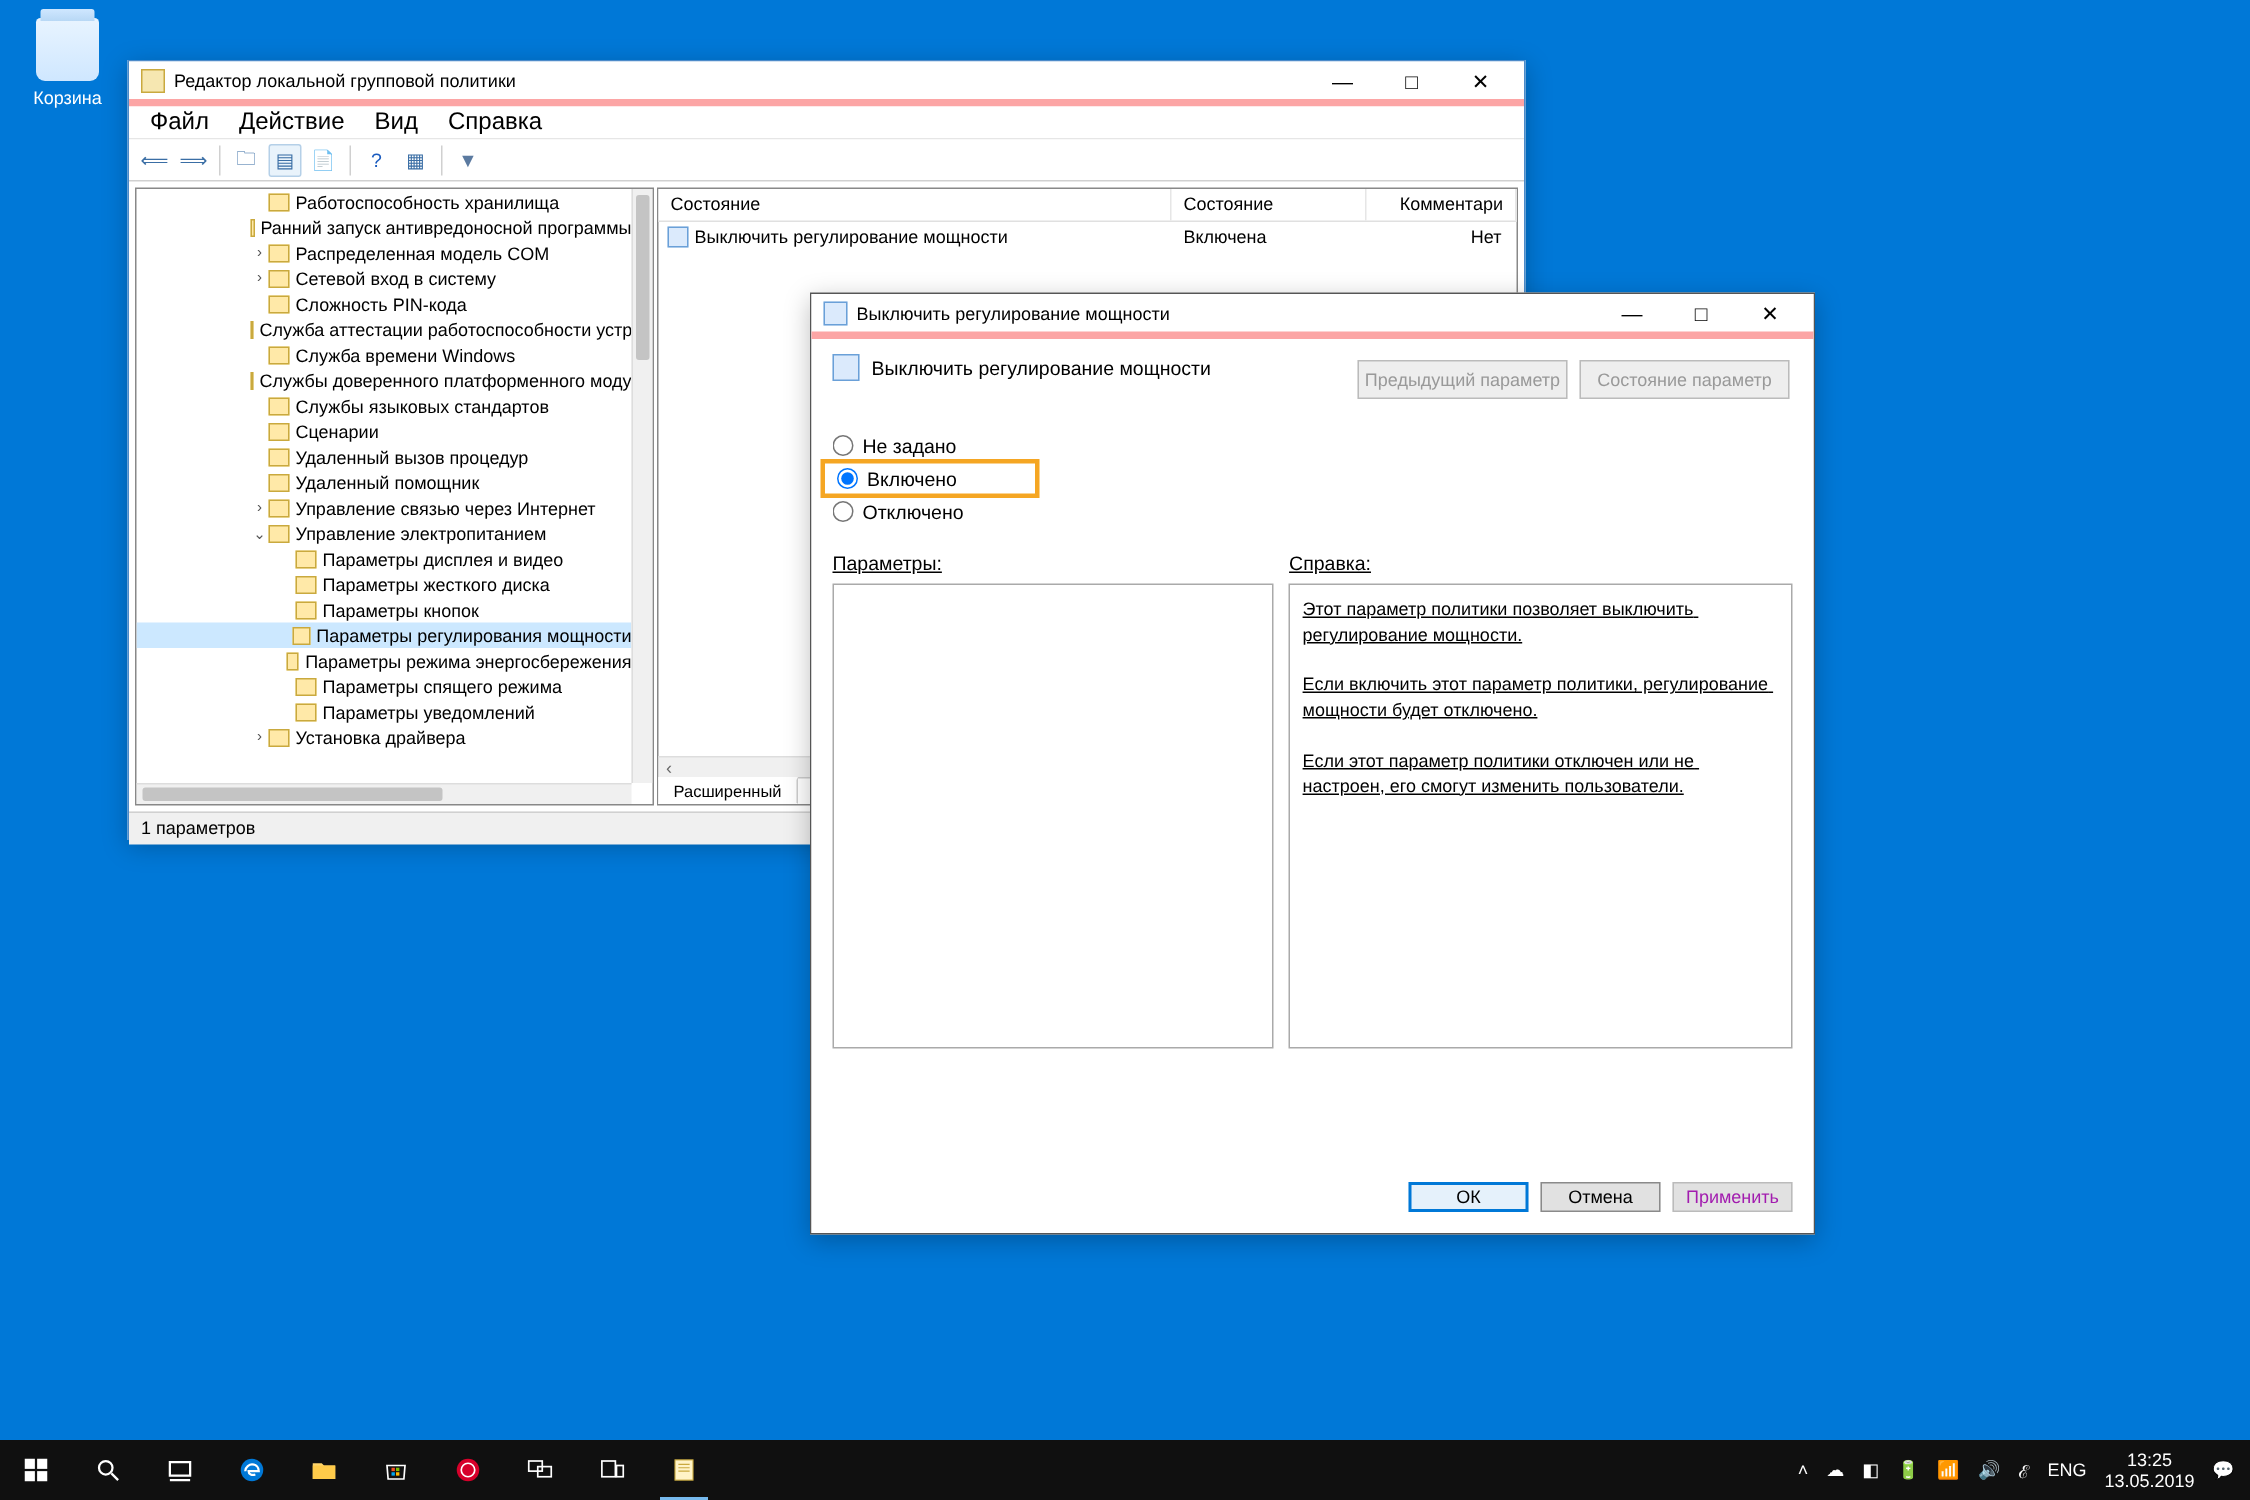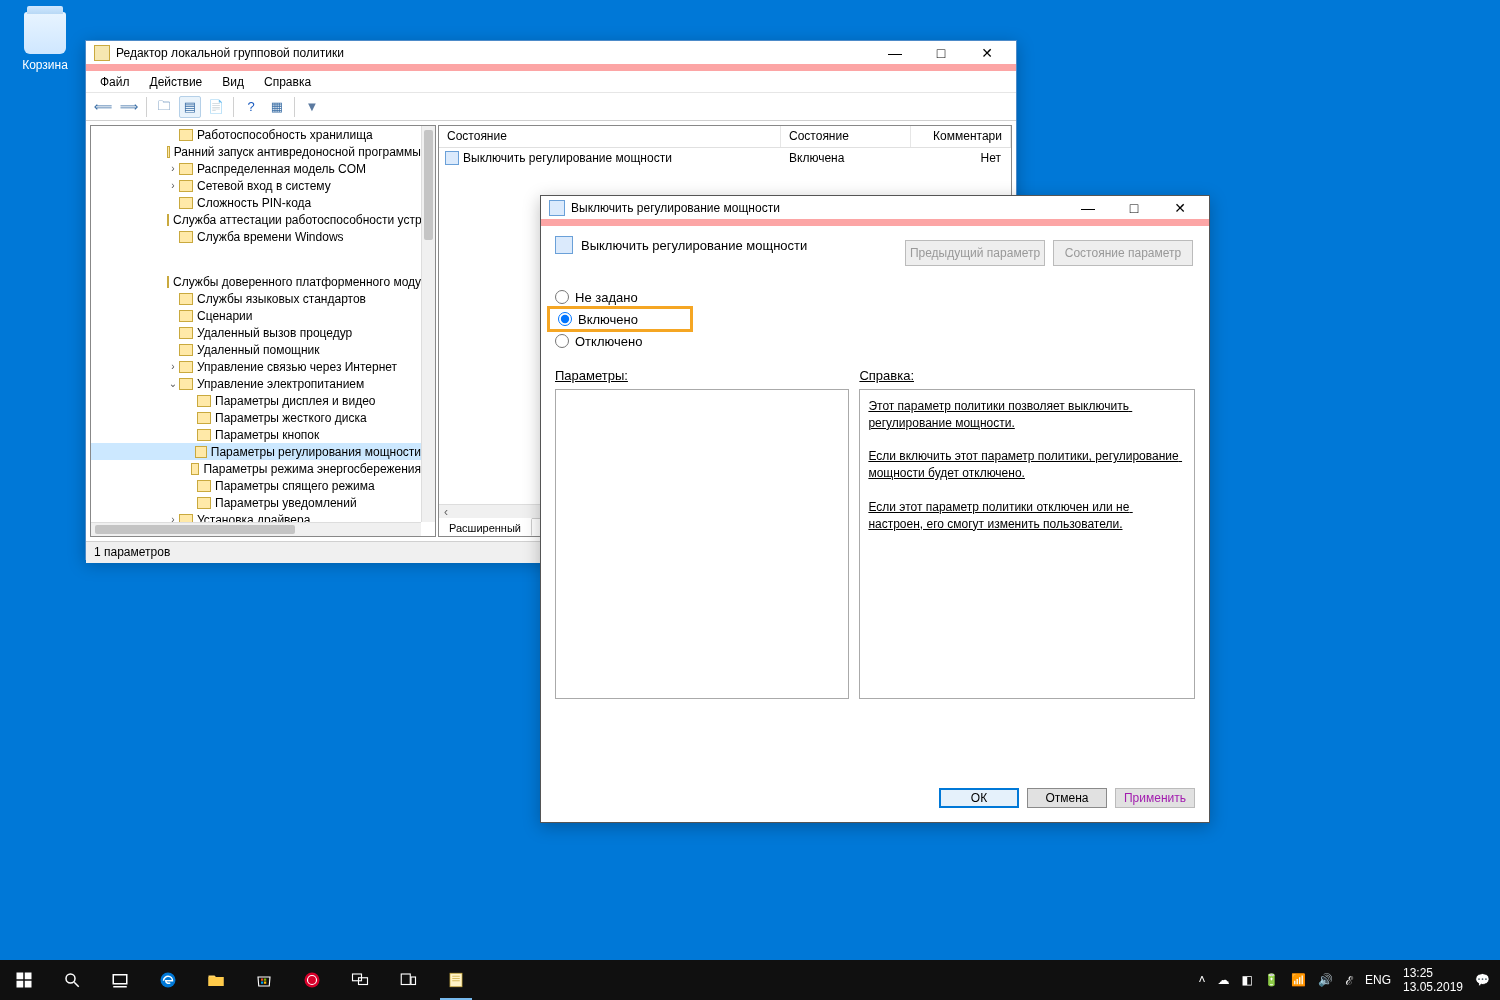--- a/index.html
+++ b/index.html
@@ -6,28 +6,28 @@
 body { width: 1500px; height: 1000px; background: #0078d7; overflow: hidden; position: relative; font-size: 12px; }
 
 
 .desktop-icon { position: absolute; top: 12px; left: 15px; width: 60px; text-align: center; color: #fff; }
 .desktop-icon .icon-img { width: 42px; height: 42px; margin: 0 auto 4px; background: linear-gradient(#e8f4ff,#cfe7ff); border-radius: 3px 3px 6px 6px; position: relative; }
 .desktop-icon .icon-img::before { content:""; position:absolute; top:-6px; left:3px; right:3px; height:8px; background:linear-gradient(#cfe7ff,#b8d8f5); border-radius:2px 2px 0 0;}
 .desktop-icon .label { font-size: 12px; }
 
 
 .window { position: absolute; background: #fff; border: 1px solid #4d8bc9; box-shadow: 0 4px 16px rgba(0,0,0,.25); }
-.titlebar { height: 30px; background: #fff; display: flex; align-items: center; padding: 0 6px 0 8px; color: #000; font-size: 12px; border-bottom:7px solid #fca5a5;}
+.titlebar { height: 30px; background: #fff; display: flex; align-items: center; padding: 0 6px 0 8px; color: #000; font-size: 12px; border-bottom:5px solid #fca5a5;}
 .titlebar .ico { width: 16px; height: 16px; margin-right: 6px; background: #f6e7b1; border: 1px solid #c9a93e; }
 .title-controls { margin-left: auto; display: flex; }
 .title-controls button { width: 46px; height: 30px; border: none; background: transparent; font-size: 14px; cursor: default; }
 
 
 .gpedit { top: 40px; left: 85px; width: 932px; height: 520px; }
-.menubar { height: 22px; display: flex; gap: 4px; padding: 0 6px; align-items: center; background:#fff; border-bottom:1px solid #e6e6e6; font-size:12px;}
+.menubar { height: 22px; display: flex; gap: 4px; padding: 0 6px; align-items: center; background:#fff; border-bottom:1px solid #e6e6e6; font-size:16px;}
 .menubar span { padding: 2px 8px; }
 .toolbar { height: 28px; display: flex; align-items: center; gap: 4px; padding: 2px 6px; background:#fff; border-bottom:1px solid #d0d0d0;}
 .toolbar .tbtn { width: 22px; height: 22px; display:flex; align-items:center; justify-content:center; font-size:13px; color:#3a6ea5; border:1px solid transparent; border-radius:2px;}
 .toolbar .tbtn.box { border:1px solid #b5d0e8; background:#e9f3fb;}
 .toolbar .sep { width:1px; height:20px; background:#d0d0d0; margin:0 2px;}
 
 .gpedit-body { display: flex; height: 420px; }
 .tree-pane { width: 346px; border: 1px solid #888; margin: 4px 0 4px 4px; overflow: hidden; position:relative; background:#fff;}
 .tree-scroll { position:absolute; inset:0 14px 14px 0; overflow:hidden;}
 .tree-item { display:flex; align-items:center; height:17px; white-space:nowrap; font-size:12px; color:#000; }
@@ -87,21 +87,21 @@
 .dialog-buttons{ display:flex; justify-content:flex-end; gap:8px; margin-top:12px;}
 .dialog-buttons button{ width:80px; height:20px; font-size:12px; border:1px solid #8a8a8a; background:#e1e1e1;}
 .dialog-buttons .primary{ border:2px solid #0078d7; background:#e5f1fb;}
 .dialog-buttons .disabled{ color:#a21caf; border-color:#bbb;}
 
 
 .taskbar{ position:absolute; left:0; right:0; bottom:0; height:40px; background:#101010; display:flex; align-items:center; color:#fff;}
 .taskbar .tb-item{ width:48px; height:40px; display:flex; align-items:center; justify-content:center; position:relative;}
 .taskbar .tb-item.active::after{content:""; position:absolute; bottom:0; left:8px; right:8px; height:2px; background:#76b9ed;}
 .taskbar .tray{ margin-left:auto; display:flex; align-items:center; gap:12px; padding:0 10px; font-size:12px;}
-.taskbar .clock{ line-height:1.2; font-size:12px;}
+.taskbar .clock{ text-align:center; line-height:1.2; font-size:12px;}
 .taskbar svg{width:18px; height:18px;}
 
 
 </style>
 </head>
 <body>
 
 <div class="desktop-icon">
   <div class="icon-img"></div>
   <div class="label">Корзина</div>
@@ -167,21 +167,21 @@
           <div class="tree-item" style="padding-left: 76px;">
             <span class="caret" style="visibility: hidden;"></span>
             <span class="fld"></span>
             <span>Служба аттестации работоспособности устр</span>
           </div>
           <div class="tree-item" style="padding-left: 76px;">
             <span class="caret" style="visibility: hidden;"></span>
             <span class="fld"></span>
             <span>Служба времени Windows</span>
           </div>
-          <div class="tree-item" style="padding-left: 76px; margin-top: 28px;">
+          <div class="tree-item" style="padding-left: 76px;">
             <span class="caret" style="visibility: hidden;"></span>
             <span class="fld"></span>
             <span>Службы доверенного платформенного моду</span>
           </div>
           <div class="tree-item" style="padding-left: 76px;">
             <span class="caret" style="visibility: hidden;"></span>
             <span class="fld"></span>
             <span>Службы языковых стандартов</span>
           </div>
           <div class="tree-item" style="padding-left: 76px;">

